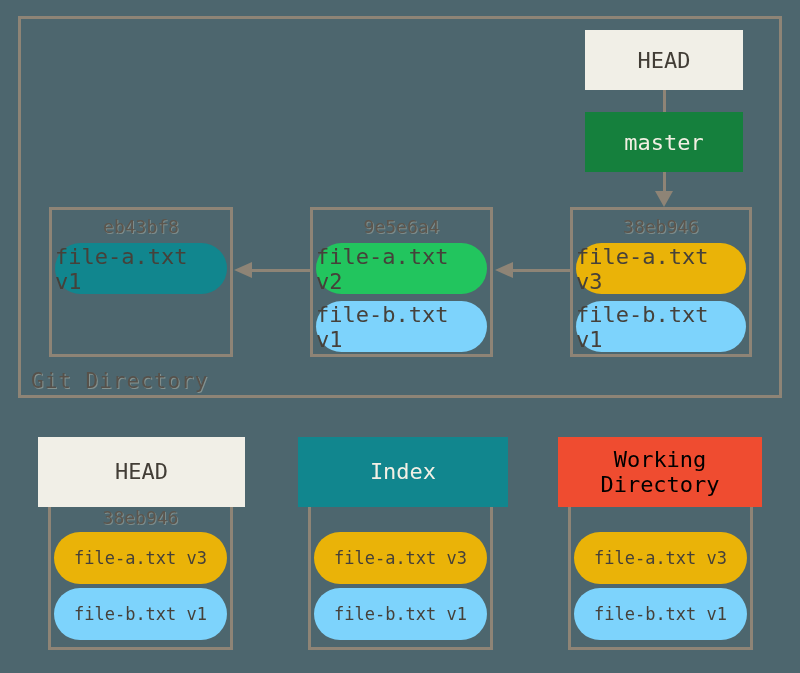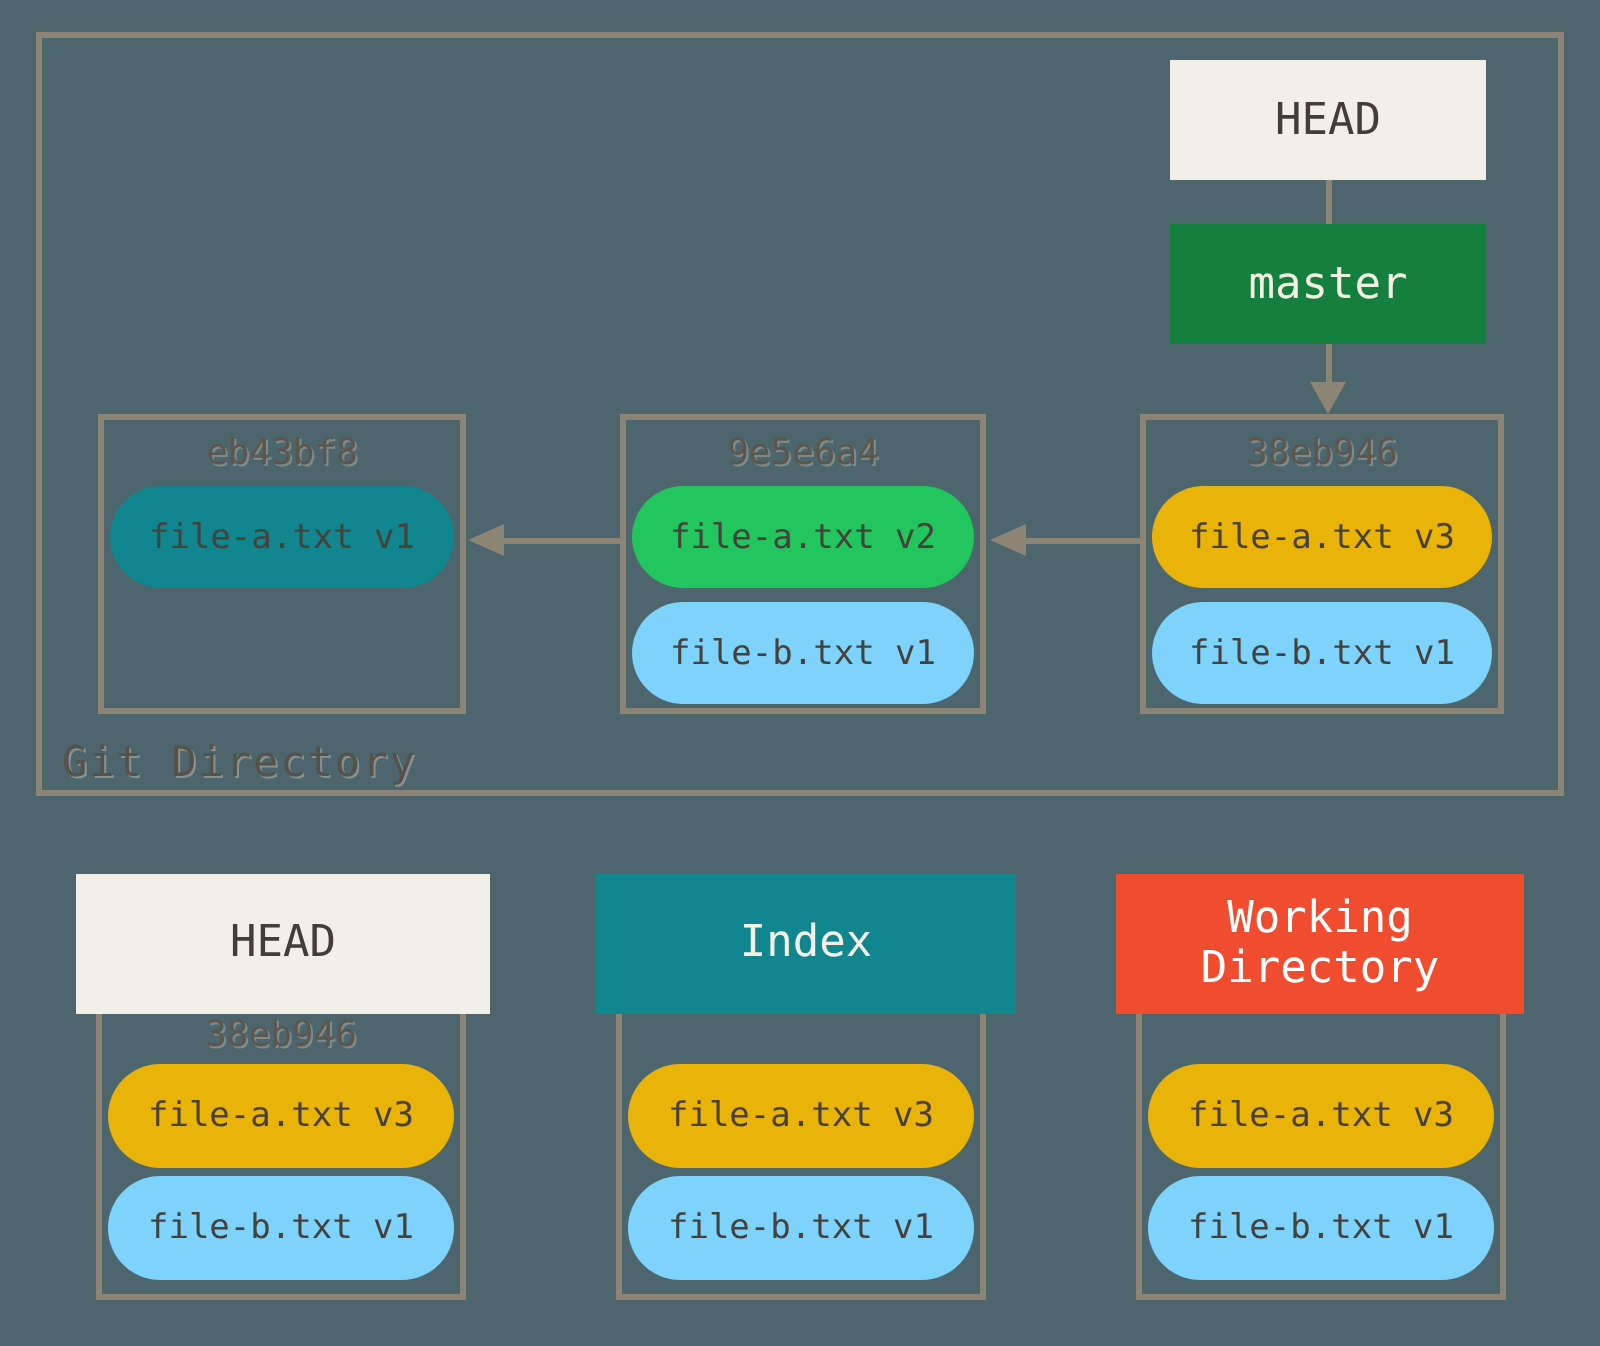--- a/index.html
+++ b/index.html
@@ -53,41 +53,41 @@
   .commit-3{left:570px;width:182px;}
   .hash-label{
     position:absolute;top:6px;left:0;width:100%;text-align:center;
     font-size:18px;color:#5d564d;
     text-shadow:1px 1px 0 rgba(235,228,210,0.3);
   }
   .pill{
     position:absolute;left:3px;right:3px;height:51px;
     border-radius:26px;
     display:flex;align-items:center;justify-content:center;
-    font-size:17px;color:#46413a;
+    font-size:22px;color:#46413a;
   }
   .pill-slot-a{top:33px;}
   .pill-slot-b{top:91px;}
   .pill-teal{background:#11868e;}
   .pill-red{background:#22c55e;}
   .pill-gold{background:#eab308;}
   .pill-cream{background:#7dd3fc;}
   
   .area-container{
     position:absolute;top:472px;height:178px;width:185px;
     border:3px solid #8e8476;box-sizing:border-box;
   }
   .area-header{
     position:absolute;top:437px;height:70px;
     display:flex;align-items:center;justify-content:center;
     text-align:center;font-size:22px;line-height:1.15;
   }
   .hdr-cream{background:#f1efe7;color:#423d36;}
   .hdr-teal{background:#11868e;color:#f3f0e5;}
-  .hdr-red{background:#ef4c30;color:#ffffff;}
+  .hdr-red{background:#ef4c30;color:#000000;}
   .area-hash{
     position:absolute;top:32px;left:0;width:100%;text-align:center;
     font-size:18px;color:#5d564d;
     text-shadow:1px 1px 0 rgba(235,228,210,0.3);
   }
   .area-pill{
     position:absolute;left:3px;right:3px;height:52px;border-radius:26px;
     display:flex;align-items:center;justify-content:center;
     font-size:17px;color:#46413a;
   }

